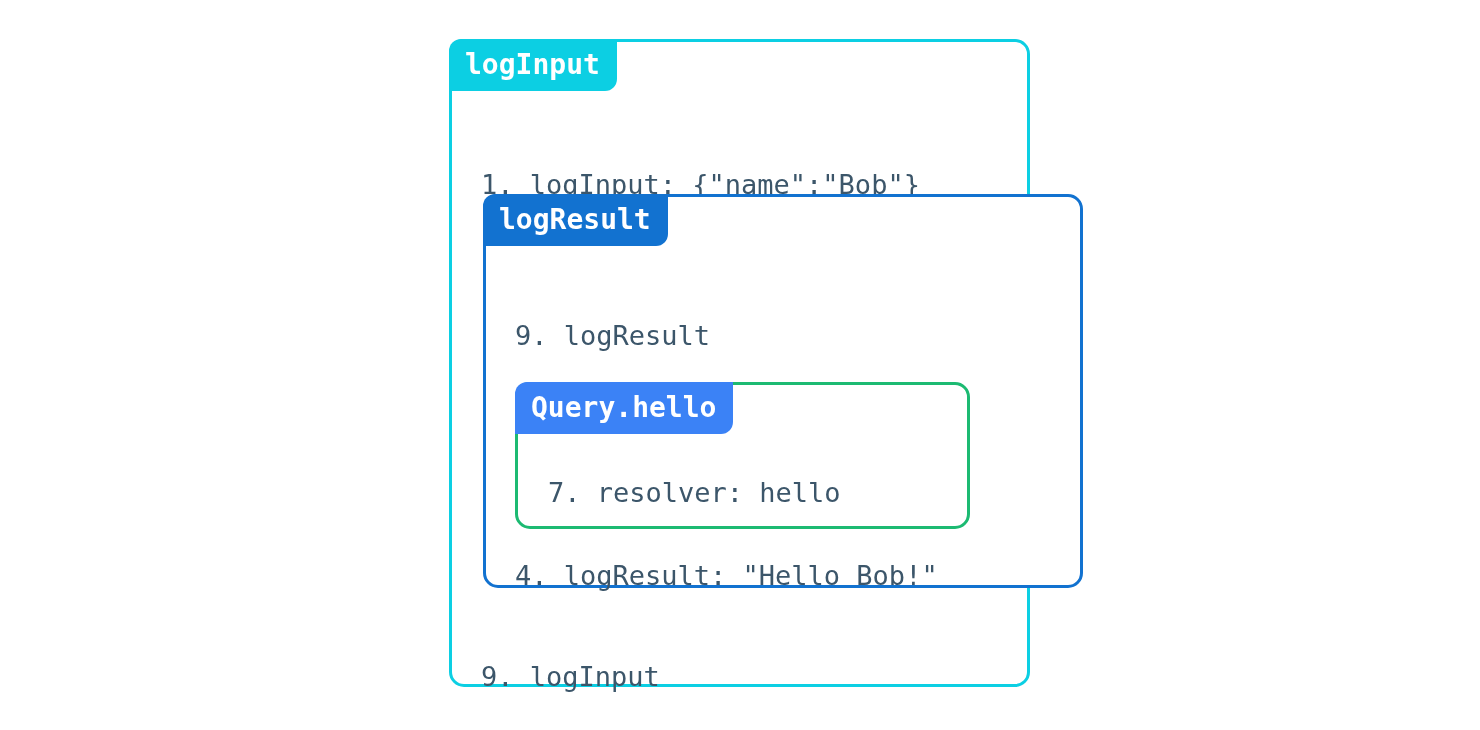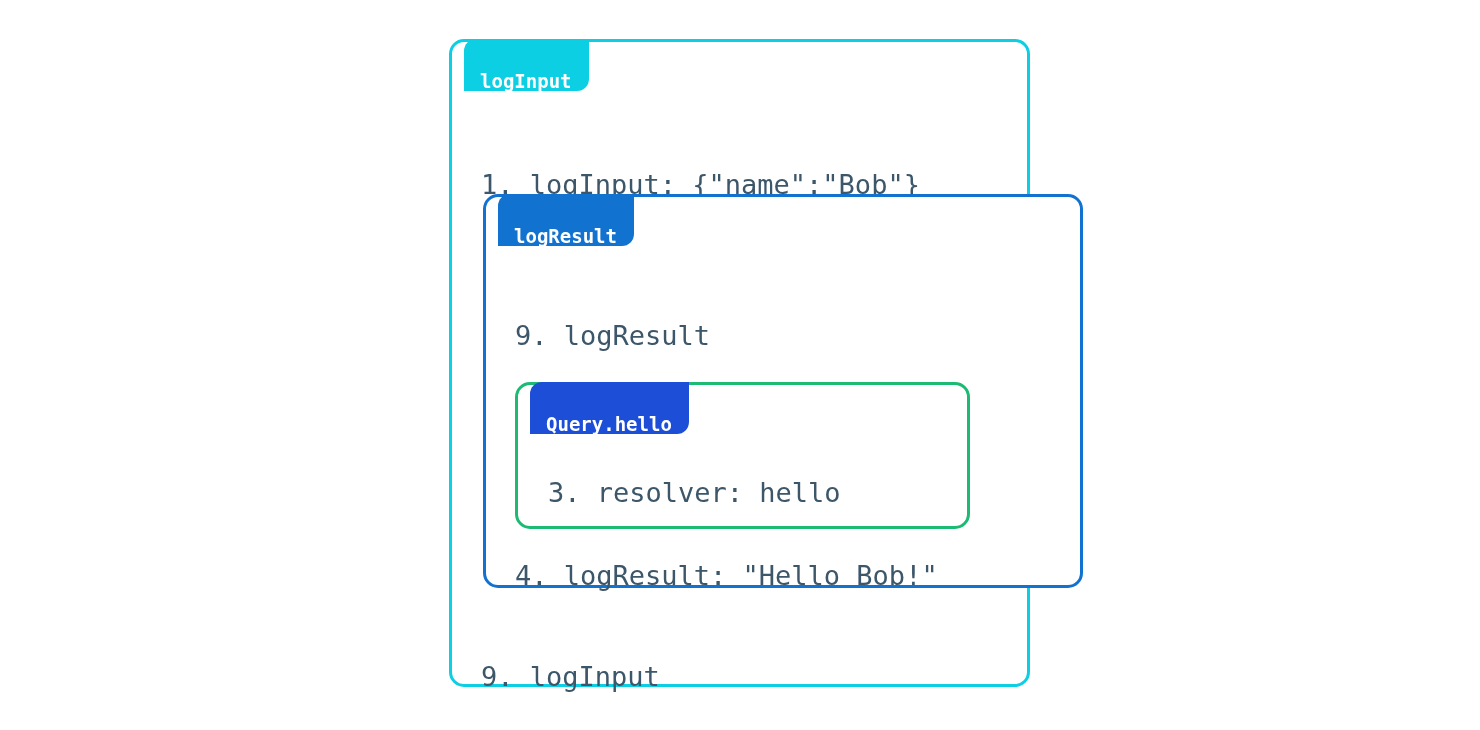--- a/index.html
+++ b/index.html
@@ -26,32 +26,31 @@
     box-sizing: border-box;
     background: #ffffff;
     border-style: solid;
     border-radius: 15px;
   }
 
   .trace-box > .tab {
     position: absolute;
     box-sizing: border-box;
     display: flex;
-    align-items: flex-end;
+    align-items: center;
     height: 52px;
     padding: 0 17px 0 16px;
     color: #ffffff;
     font-family: "DejaVu Sans Mono", "Liberation Mono", monospace;
     font-weight: bold;
-    font-size: 19px;
+    font-size: 28px;
     letter-spacing: 0px;
     line-height: 1;
     white-space: nowrap;
     border-radius: 12px 0 12px 0;
-    margin-left: 15px;
   }
 
   .trace-line {
     position: absolute;
     color: #3c566a;
     font-family: "DejaVu Sans Mono", "Liberation Mono", monospace;
     font-weight: normal;
     font-size: 27px;
     line-height: 1;
     white-space: pre;
@@ -96,21 +95,21 @@
     left: 29px;
     top: 185px;
     width: 455px;
     height: 147px;
     border-width: 3px;
     border-color: #1cba72;
   }
   #box-queryhello > .tab {
     left: -3px;
     top: -3px;
-    background: #1d4ed8;
+    background: #3b82f6;
   }
   #line-3 { left: 30px;  top: 94px; }
 </style>
 </head>
 <body>
 
 <div id="stage">
 
   <div class="trace-box" id="box-loginput">
 
@@ -127,21 +126,21 @@
       </div>
 
       <div class="trace-line" id="line-2">9. logResult</div>
 
       <div class="trace-box" id="box-queryhello">
 
         <div class="tab">
           <span>Query.hello</span>
         </div>
 
-        <div class="trace-line" id="line-3">3. resolver: hello</div>
+        <div class="trace-line" id="line-3">7. resolver: hello</div>
       </div>
 
       <div class="trace-line" id="line-4">4. logResult: "Hello Bob!"</div>
     </div>
 
     <div class="trace-line" id="line-5">9. logInput</div>
   </div>
 
 </div>
 

